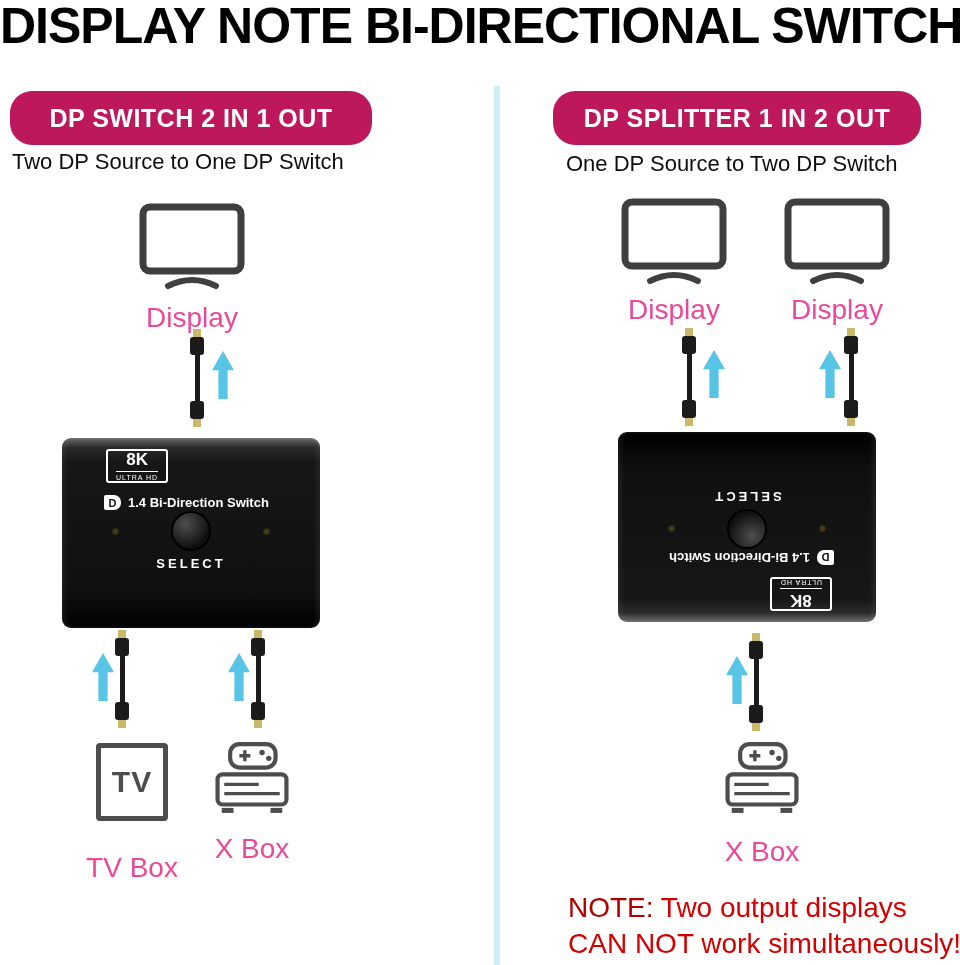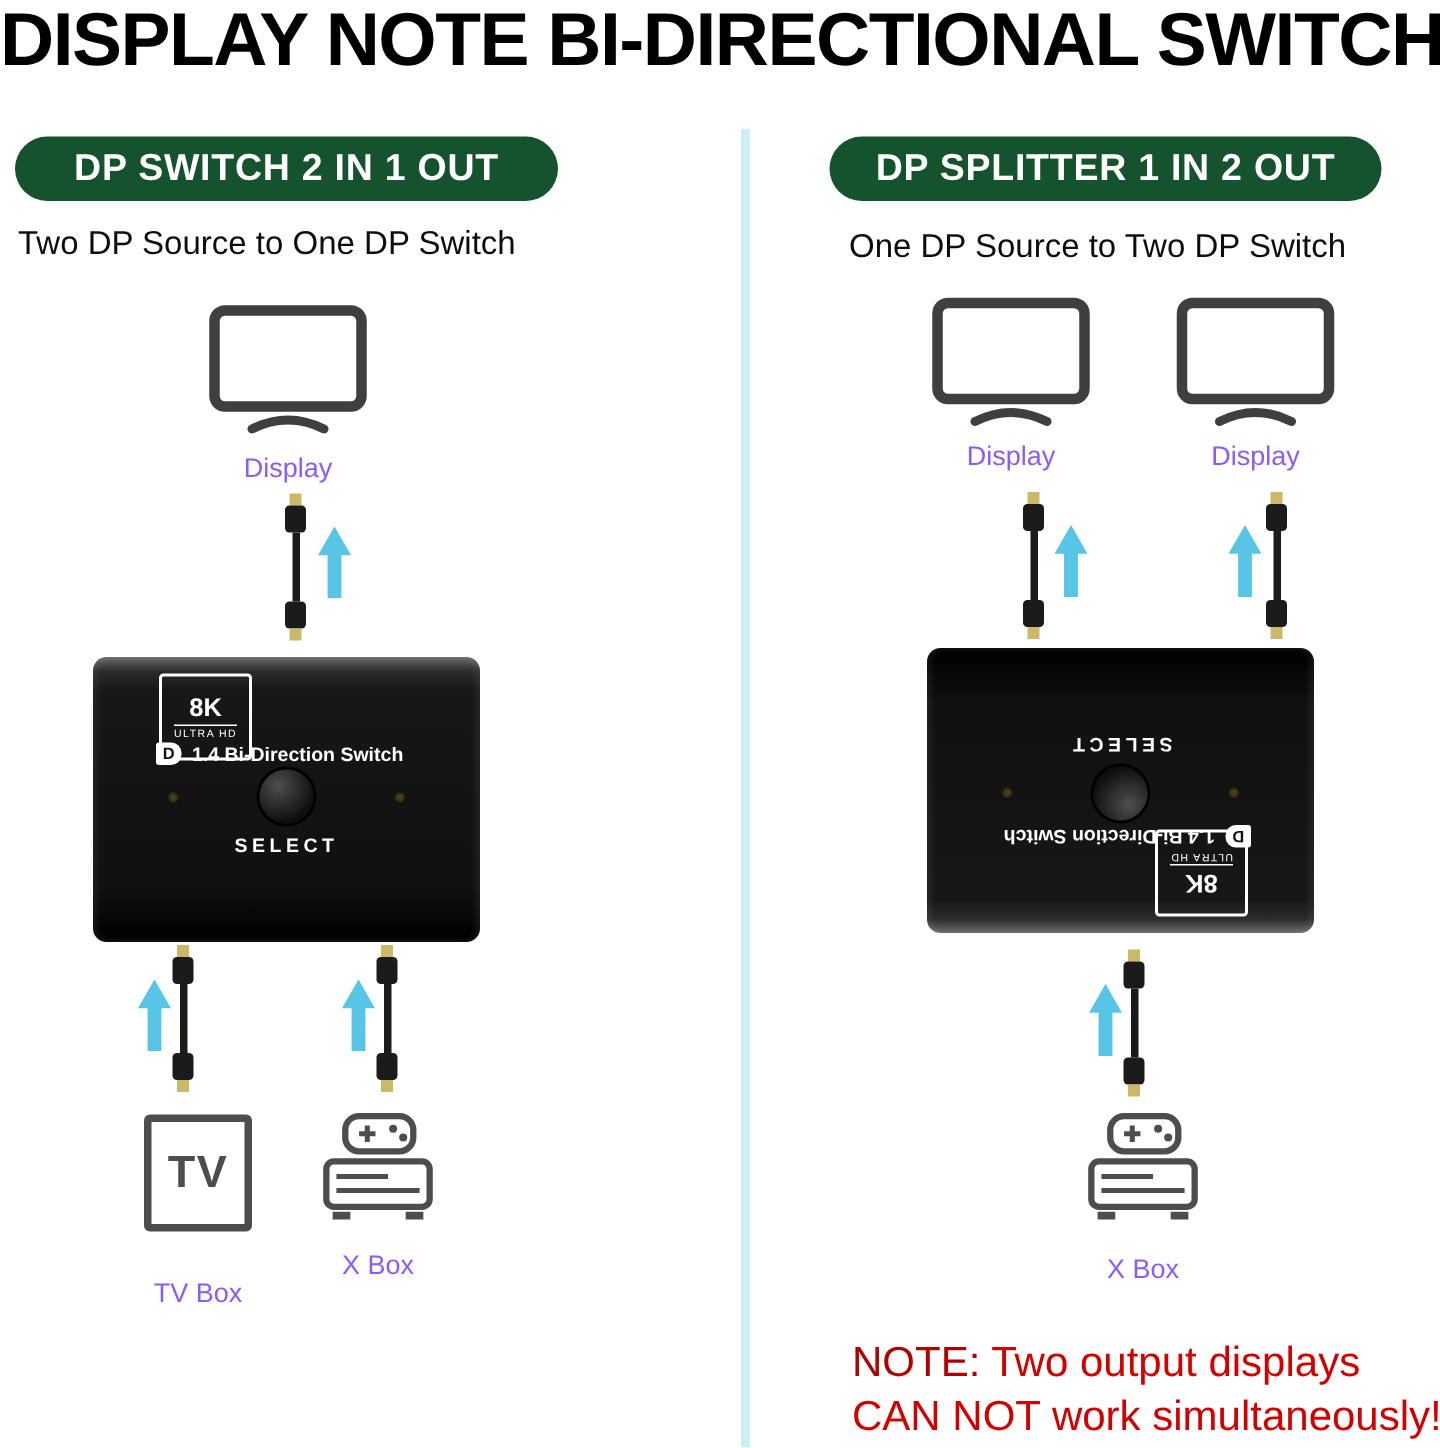--- a/index.html
+++ b/index.html
@@ -6,45 +6,45 @@
   html,body { background:#fff; }
   body { font-family:"Liberation Sans", sans-serif; }
   .page { position:relative; width:960px; height:965px; background:#fff; overflow:hidden; margin:0 auto; }
   .abs { position:absolute; }
 
   .title { top:0; left:0; width:960px; text-align:center; font-size:50px; font-weight:900;
            letter-spacing:-1px; color:#000; white-space:nowrap; line-height:52px; }
 
   .divider { left:494px; top:86px; width:6px; height:879px; background:#cdeef5; }
 
-  .pill { height:43px; background:#14532d; border-radius:22px; display:flex; align-items:center;
+  .pill { height:54px; background:#be185d; border-radius:22px; display:flex; align-items:center;
           justify-content:center; color:#fff; font-size:25px; font-weight:bold; letter-spacing:.5px; }
   .subtitle { font-size:22px; color:#0d0d0d; white-space:nowrap; }
-  .cap { font-size:18px; color:#8b5cf6; text-align:center; }
+  .cap { font-size:28px; color:#ec4899; text-align:center; }
 
   
   .monitor { width:108px; height:90px; }
 
   
   .cable { width:16px; height:98px; display:flex; flex-direction:column; align-items:center; }
   .cable .tip  { width:8px;  height:8px;  background:#c9b968; }
   .cable .plug { width:14px; height:18px; background:#1b1b1b; border-radius:3px; }
   .cable .wire { width:5px;  flex:1;      background:#1b1b1b; }
 
   
   .arrow-up { width:22px; height:48px; background:#58c5e6;
               clip-path:polygon(50% 0,100% 40%,71% 40%,71% 100%,29% 100%,29% 40%,0 40%); }
 
   
   .device { width:258px; height:190px; }
   .device-face { width:100%; height:100%; border-radius:9px; color:#fff; position:relative;
     background:linear-gradient(180deg,#6a6a6a 0%,#2b2b2b 5%,#171717 12%,#101010 80%,#000 100%);
     box-shadow:inset 3px 0 5px rgba(255,255,255,.07), inset -3px 0 5px rgba(255,255,255,.07); }
   .badge-8k { position:absolute; left:44px; top:11px; border:2px solid #fff; border-radius:3px;
-              text-align:center; padding:12px 8px; }
+              text-align:center; padding:0 8px; }
   .badge-8k .b8k { display:block; font-size:17px; font-weight:bold; line-height:18px; }
   .badge-8k .bultra { display:block; font-size:7px; letter-spacing:1px; border-top:1px solid #fff;
                       padding-top:2px; margin-top:2px; white-space:nowrap; }
   .model-row { position:absolute; left:42px; top:57px; display:flex; align-items:center; gap:7px;
                font-size:13px; font-weight:bold; white-space:nowrap; }
   .dp-logo { width:17px; height:15px; background:#fff; color:#111; border-radius:2px 7px 7px 2px;
              font-size:11px; font-weight:900; display:flex; align-items:center; justify-content:center; }
   .controls { position:absolute; left:0; right:0; top:74px; height:38px; display:flex;
               align-items:center; justify-content:center; gap:54px; }
   .led { width:7px; height:7px; border-radius:50%; background:#463d1c; box-shadow:inset 0 0 2px #000; }

